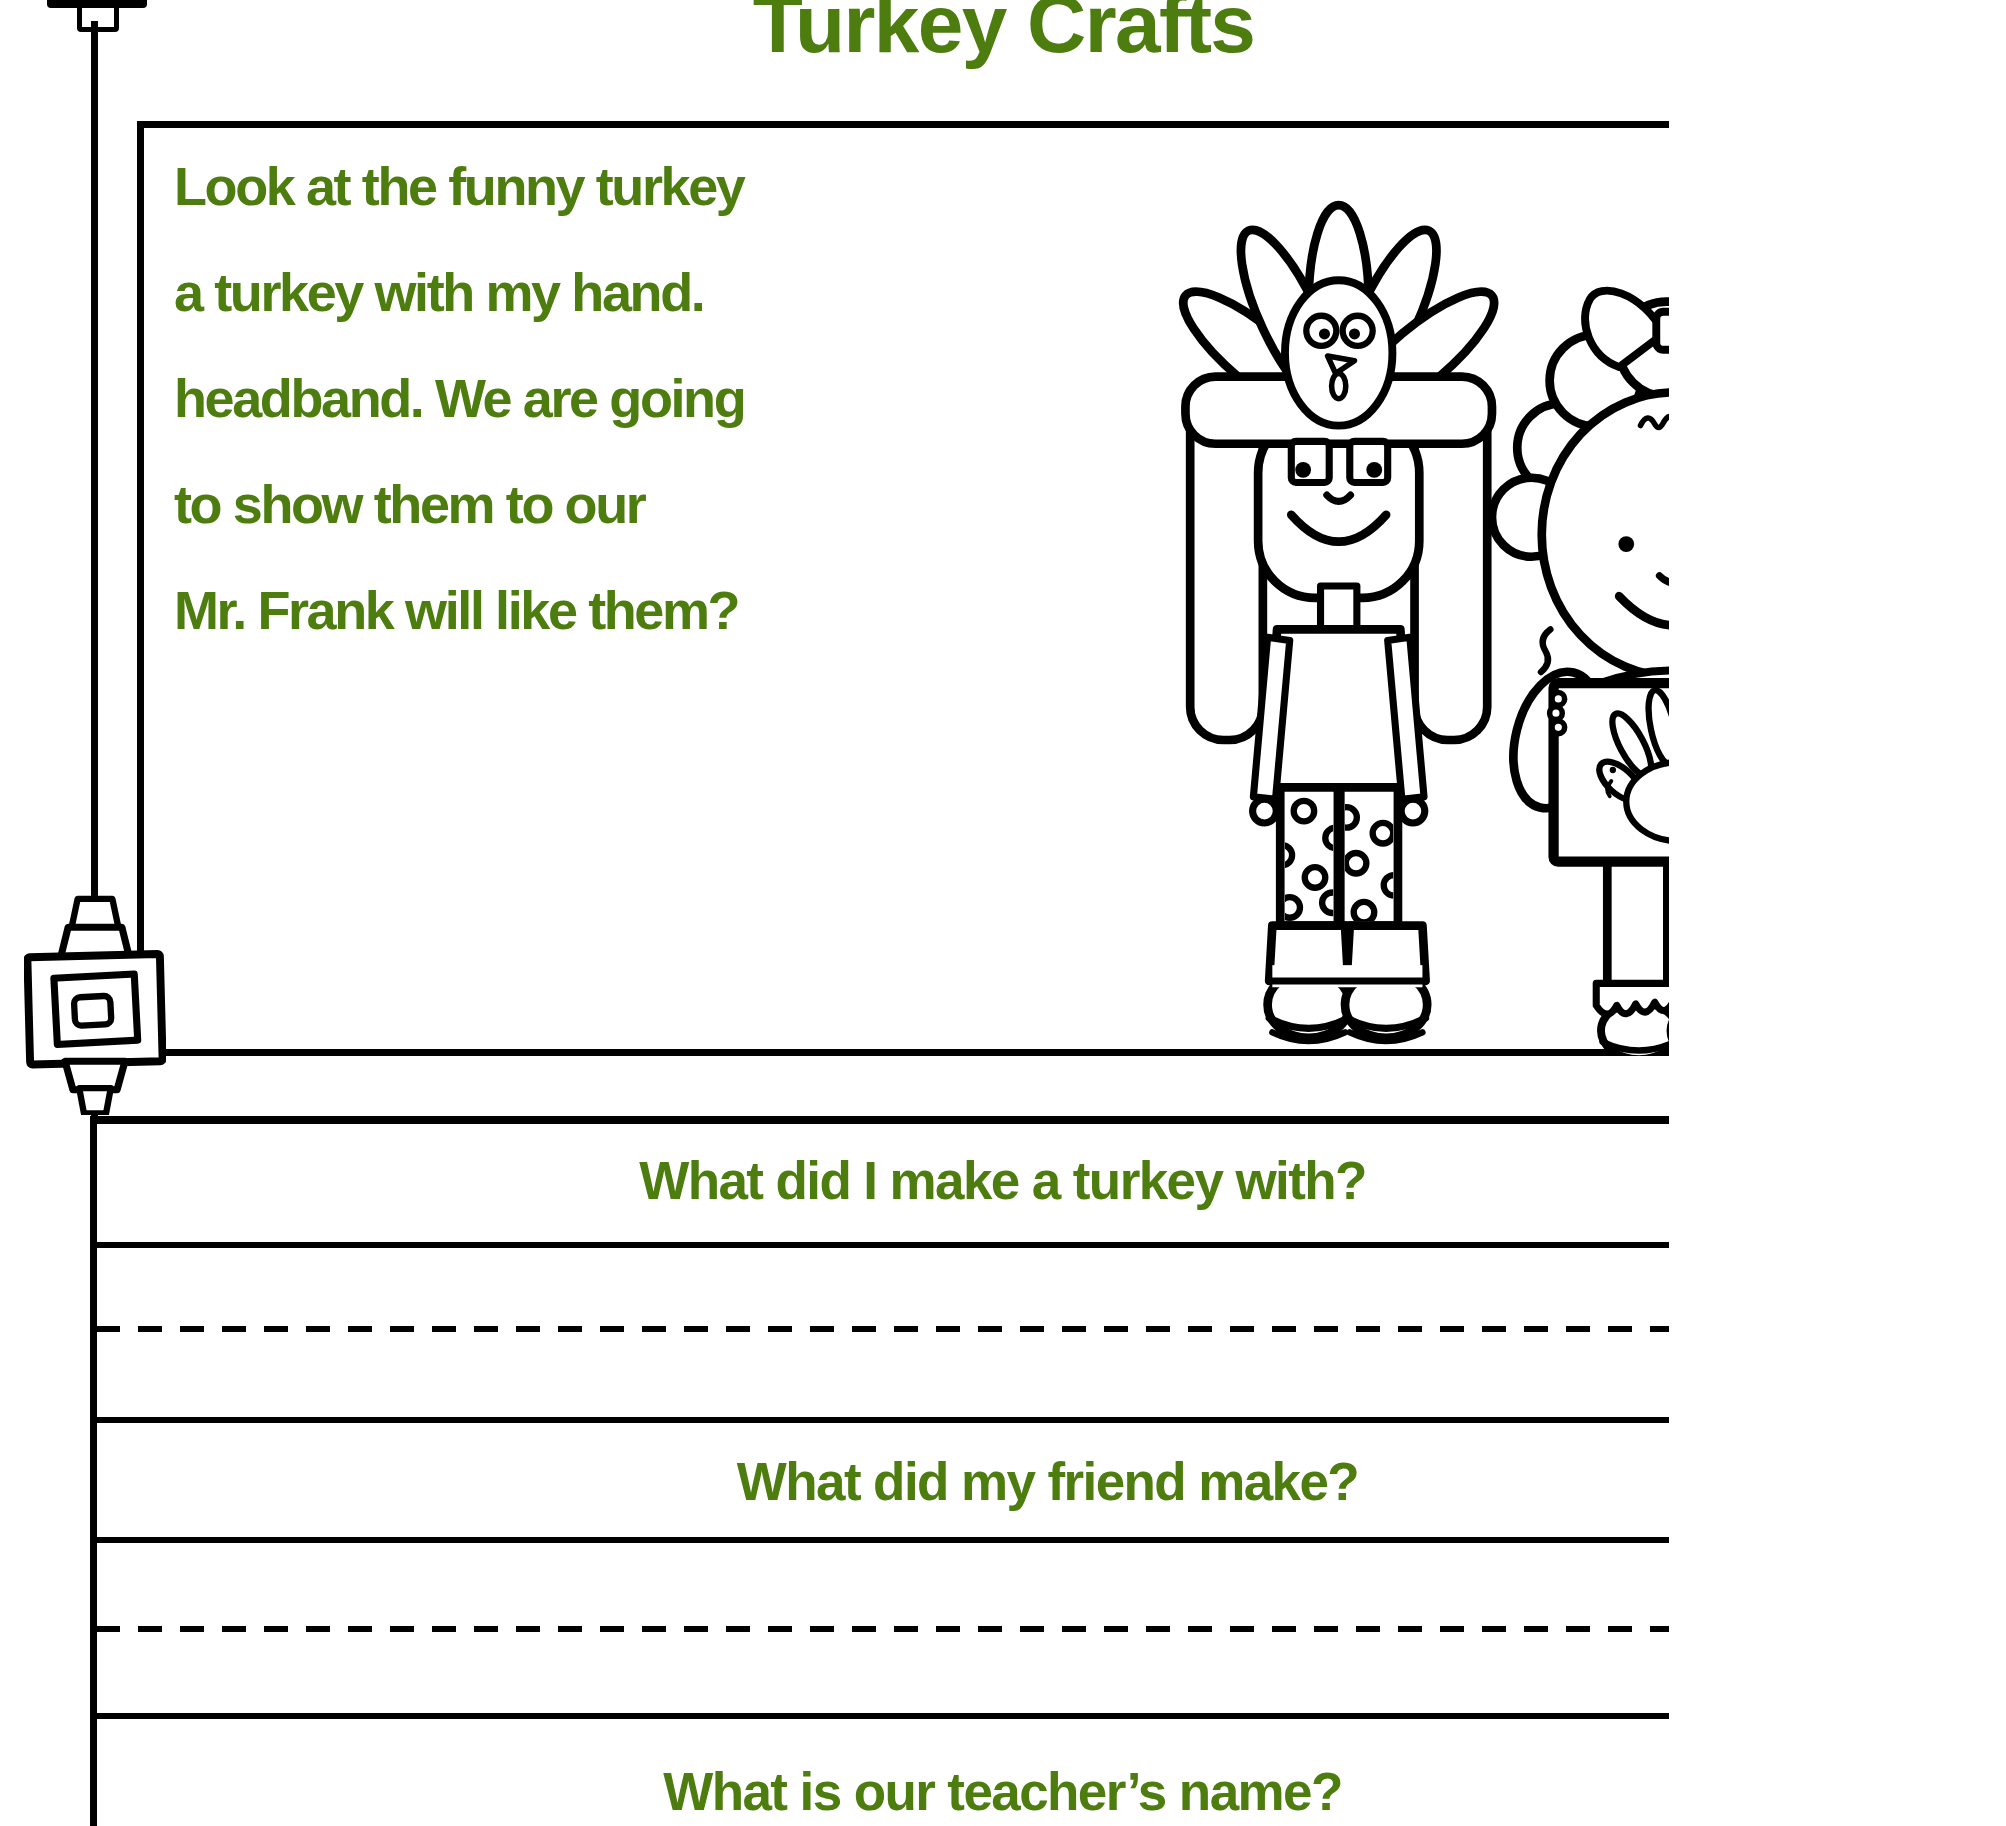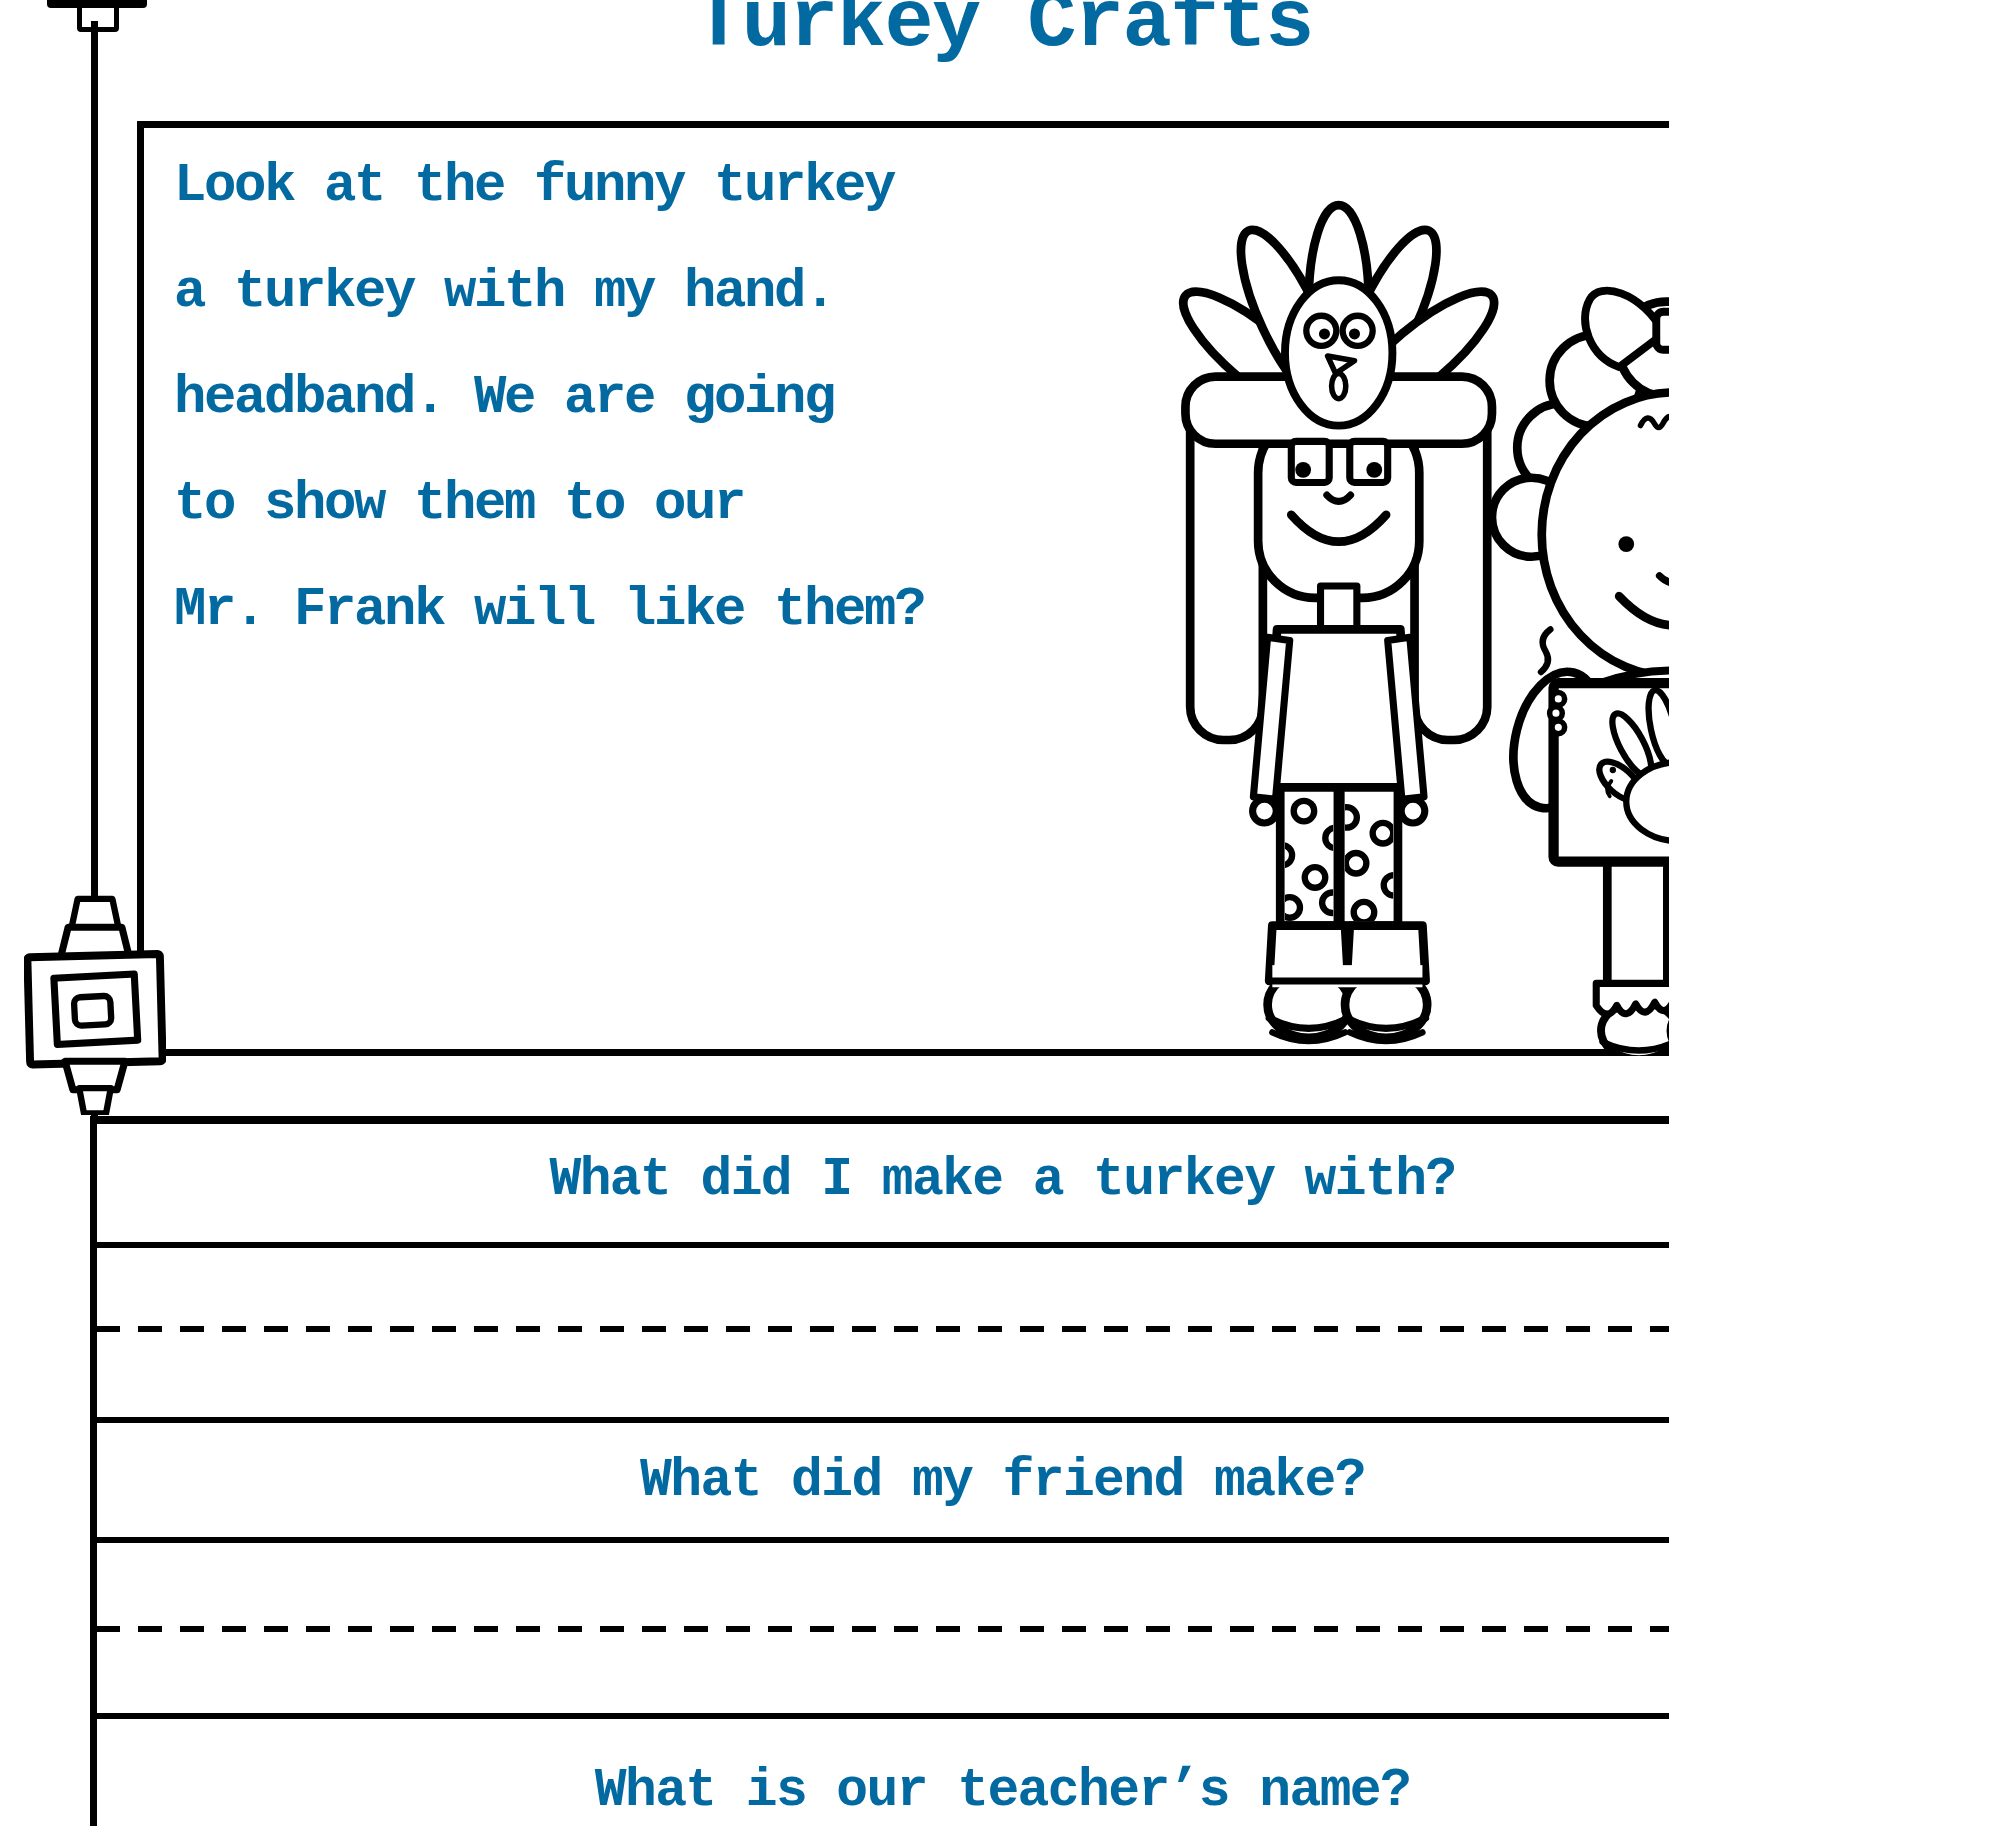--- a/index.html
+++ b/index.html
@@ -1,18 +1,18 @@
 <!DOCTYPE html>
 <html style="font-size:12.6px"><head>
 <meta charset="utf-8">
 <style>
   html,body{margin:0;padding:0;background:#fff;}
   .canvas{
     position:relative;width:1669px;height:1827px;background:#fff;overflow:hidden;
-    font-family:Liberation Mono, monospace;color:#0369a1;
+    font-family:Liberation Sans, sans-serif;color:#4d7c0f;
   }
   
   .title{
     position:absolute;left:0;top:-20.5px;width:2007px;text-align:center;
     font-size:82px;font-weight:bold;letter-spacing:-1.6px;line-height:87px;white-space:nowrap;
   }
   
   .rope{position:absolute;top:20.5px;width:7.1px;height:1098px;background:#000;}
   .rope.left{left:91px;}
   .rope.right{left:1908px;}
@@ -50,21 +50,21 @@
     position:absolute;left:6.3px;width:1813px;height:6.3px;
     background:repeating-linear-gradient(to right,#000 0 24px,transparent 24px 42px);
   }
   .qb-dash.d1{top:210px;}
   .qb-dash.d2{top:510px;}
   .q-label{
     position:absolute;left:0;width:1825px;text-align:center;
     font-size:53px;font-weight:bold;letter-spacing:-1.6px;line-height:87px;white-space:nowrap;
   }
   .q-label.q1{top:20.5px;}
-  .q-label.q2{top:322px;}
+  .q-label.q2{top:322px;margin-left:45px;}
   .q-label.q3{top:632px;}
   
   .cyan-ball{
     position:absolute;left:1760px;top:1815px;width:111px;height:62px;
     background:#3bc7e8;border:4.7px solid #000;border-radius:50%;
   }
 </style>
 </head>
 <body>
 

